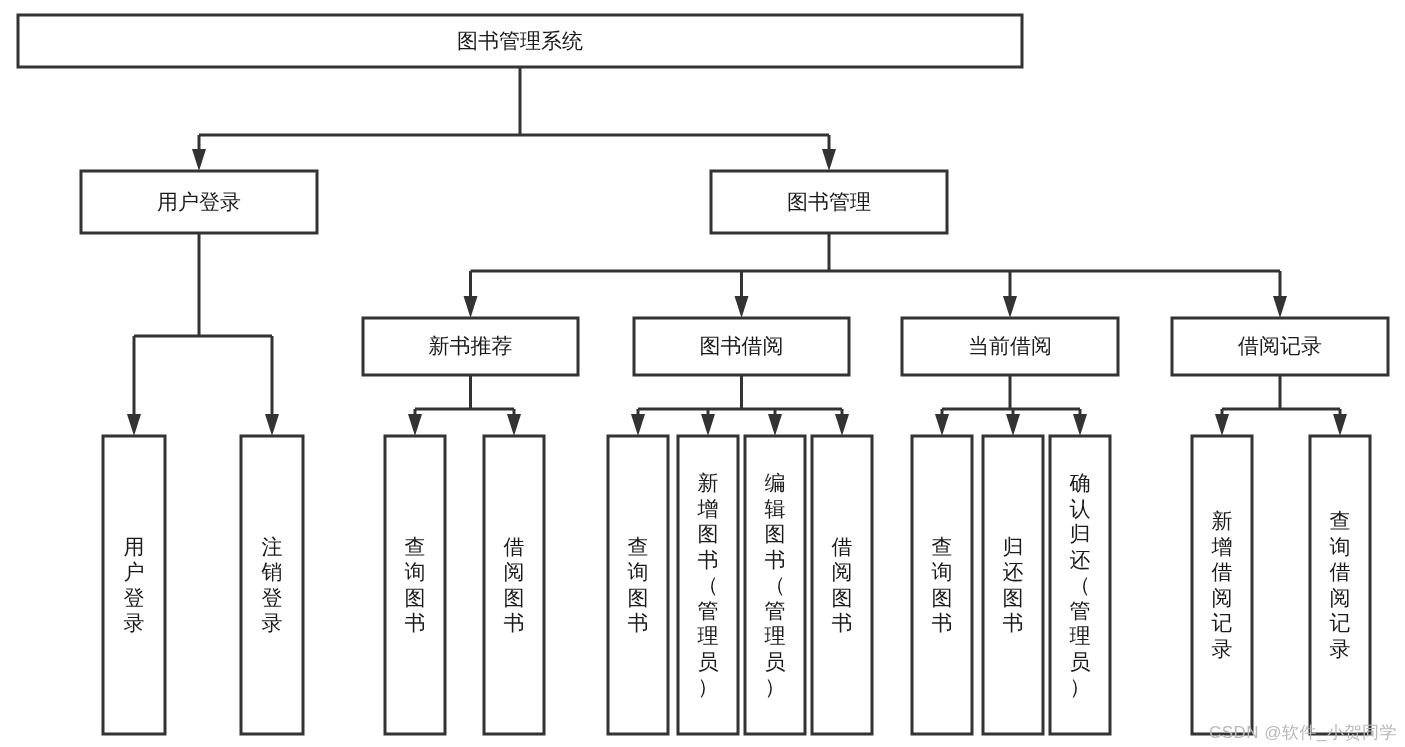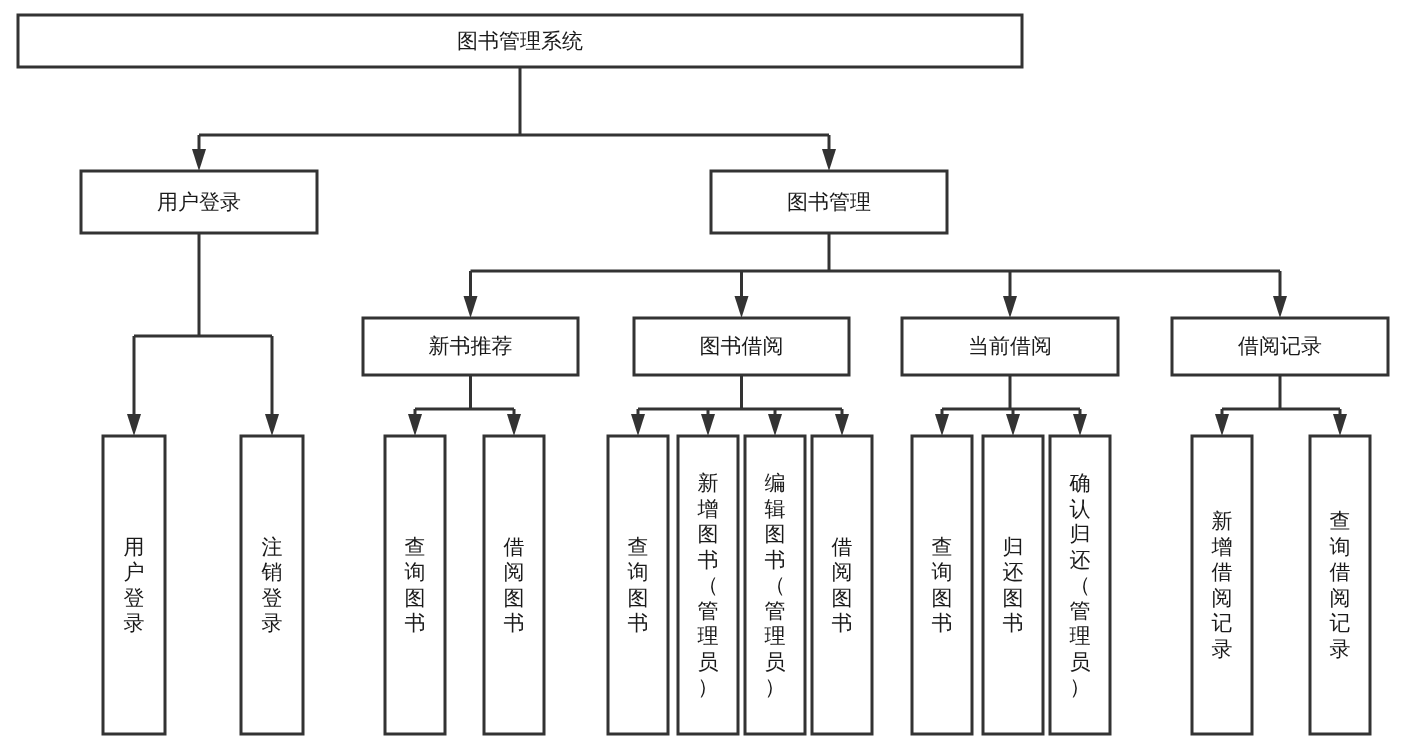--- a/index.html
+++ b/index.html
@@ -199,13 +199,14 @@
         <g>
           <rect x="1192" y="435" width="60" height="298" class="node-rect"></rect>
           <text x="1222" y="527.39" class="node-label-v"><tspan x="1222" dy="0">新</tspan><tspan x="1222" dy="25.5">增</tspan><tspan x="1222" dy="25.5">借</tspan><tspan x="1222" dy="25.5">阅</tspan><tspan x="1222" dy="25.5">记</tspan><tspan x="1222" dy="25.5">录</tspan></text>
         </g>
         <g>
           <rect x="1310" y="435" width="60" height="298" class="node-rect"></rect>
           <text x="1340" y="527.39" class="node-label-v"><tspan x="1340" dy="0">查</tspan><tspan x="1340" dy="25.5">询</tspan><tspan x="1340" dy="25.5">借</tspan><tspan x="1340" dy="25.5">阅</tspan><tspan x="1340" dy="25.5">记</tspan><tspan x="1340" dy="25.5">录</tspan></text>
         </g>
       </g>
   </svg>
+  <div class="watermark">CSDN @软件_小贺同学</div>
 </div>
 
 </body></html>

